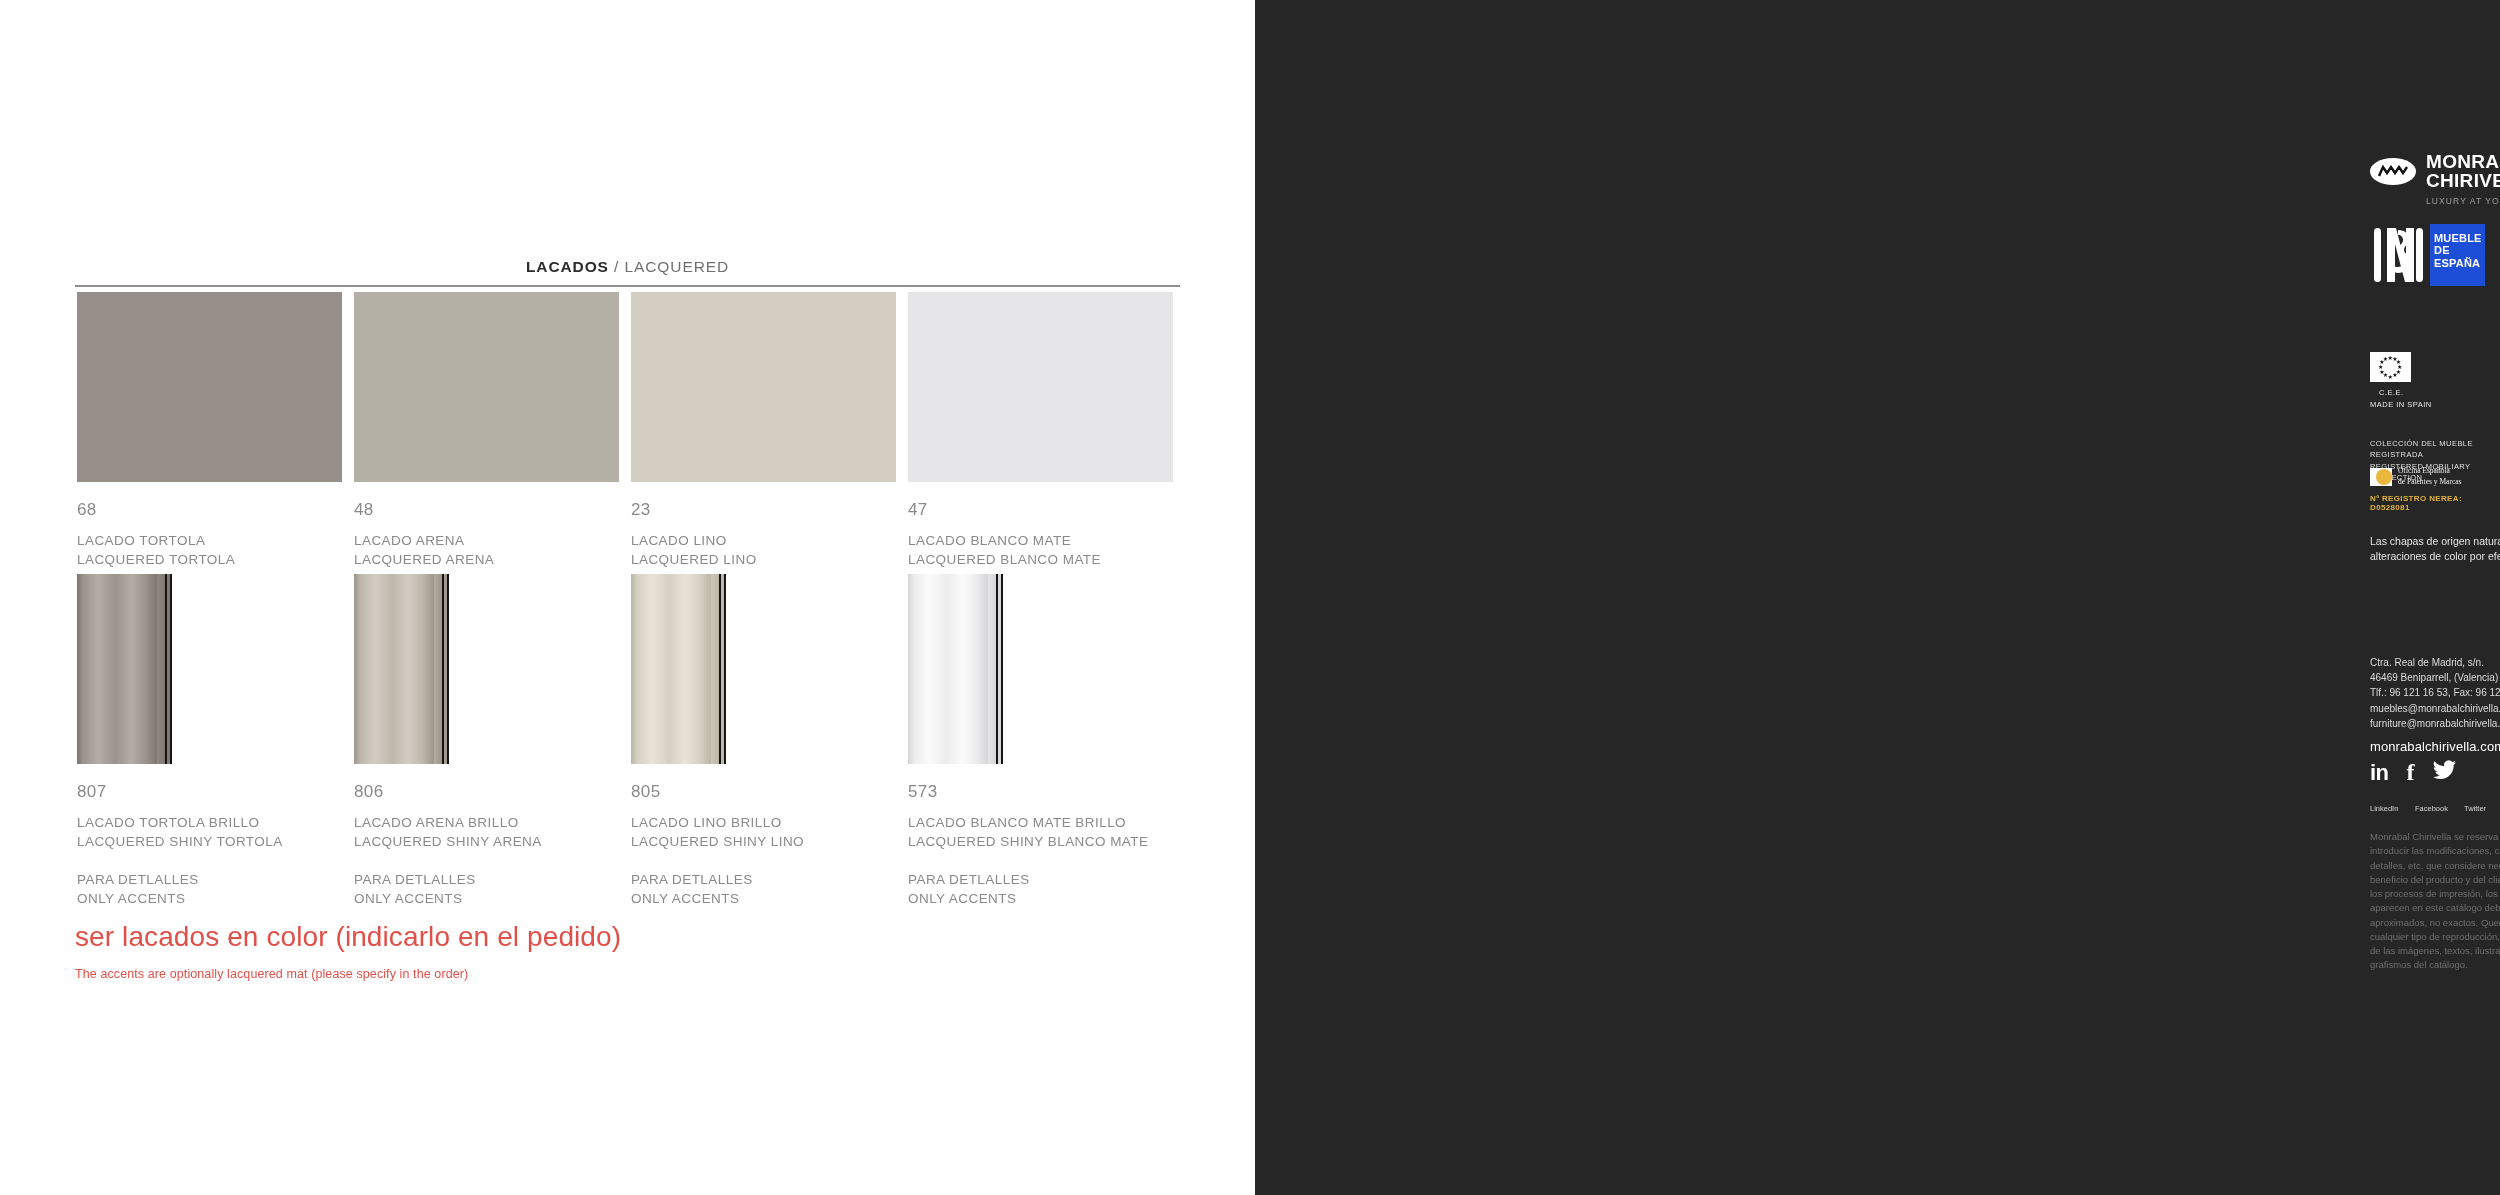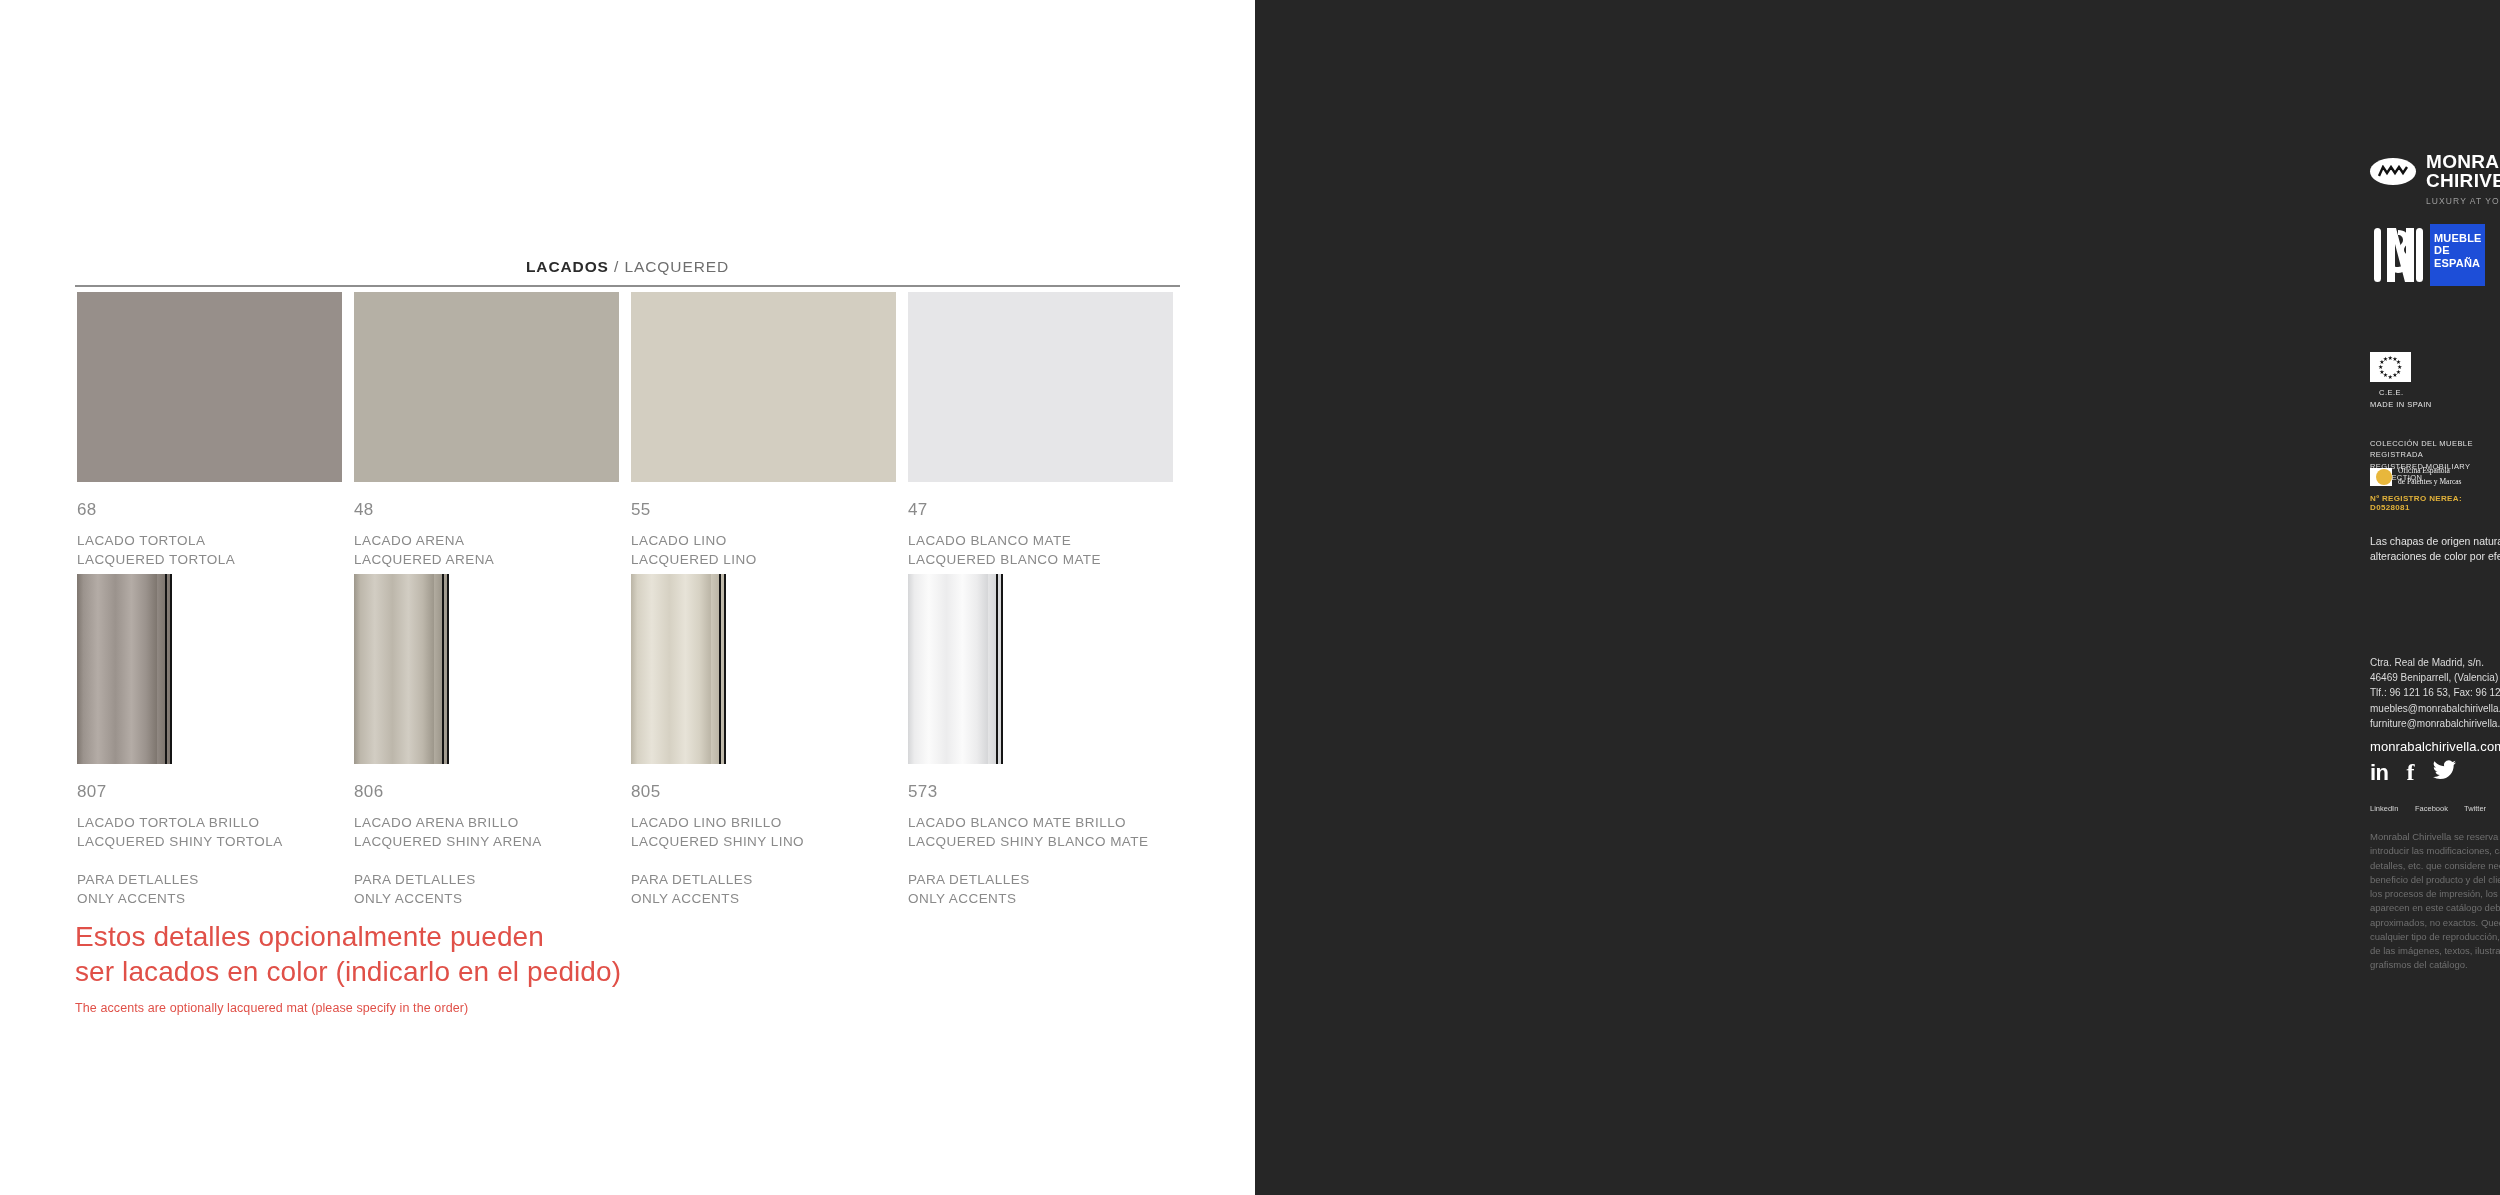--- a/index.html
+++ b/index.html
@@ -165,21 +165,21 @@
       <div class="cell c1">
         <div class="swatch" id="m1" style="background: rgb(181, 176, 165);"></div>
         <div class="code">48</div>
         <div class="names">
           <div>LACADO ARENA</div>
           <div>LACQUERED ARENA</div>
         </div>
       </div>
       <div class="cell c2">
         <div class="swatch" id="m2" style="background: rgb(211, 206, 193);"></div>
-        <div class="code">55</div>
+        <div class="code">23</div>
         <div class="names">
           <div>LACADO LINO</div>
           <div>LACQUERED LINO</div>
         </div>
       </div>
       <div class="cell c3">
         <div class="swatch" id="m3" style="background: rgb(230, 230, 232);"></div>
         <div class="code">47</div>
         <div class="names">
           <div>LACADO BLANCO MATE</div>
@@ -249,21 +249,20 @@
           <div>LACQUERED SHINY BLANCO MATE</div>
         </div>
         <div class="accent-note">
           <div>PARA DETLALLES</div>
           <div>ONLY ACCENTS</div>
         </div>
       </div>
     </div>
 
     <div class="promo">
-      <div class="promo-es">Estos detalles opcionalmente pueden</div>
       <div class="promo-es">ser lacados en color (indicarlo en el pedido)</div>
       <div class="promo-en">The accents are optionally lacquered mat (please specify in the order)</div>
     </div>
   </div>
 
   <div class="dark">
 
     <div class="brand">
       <div class="brand-row">
         <div class="brand-mark">

